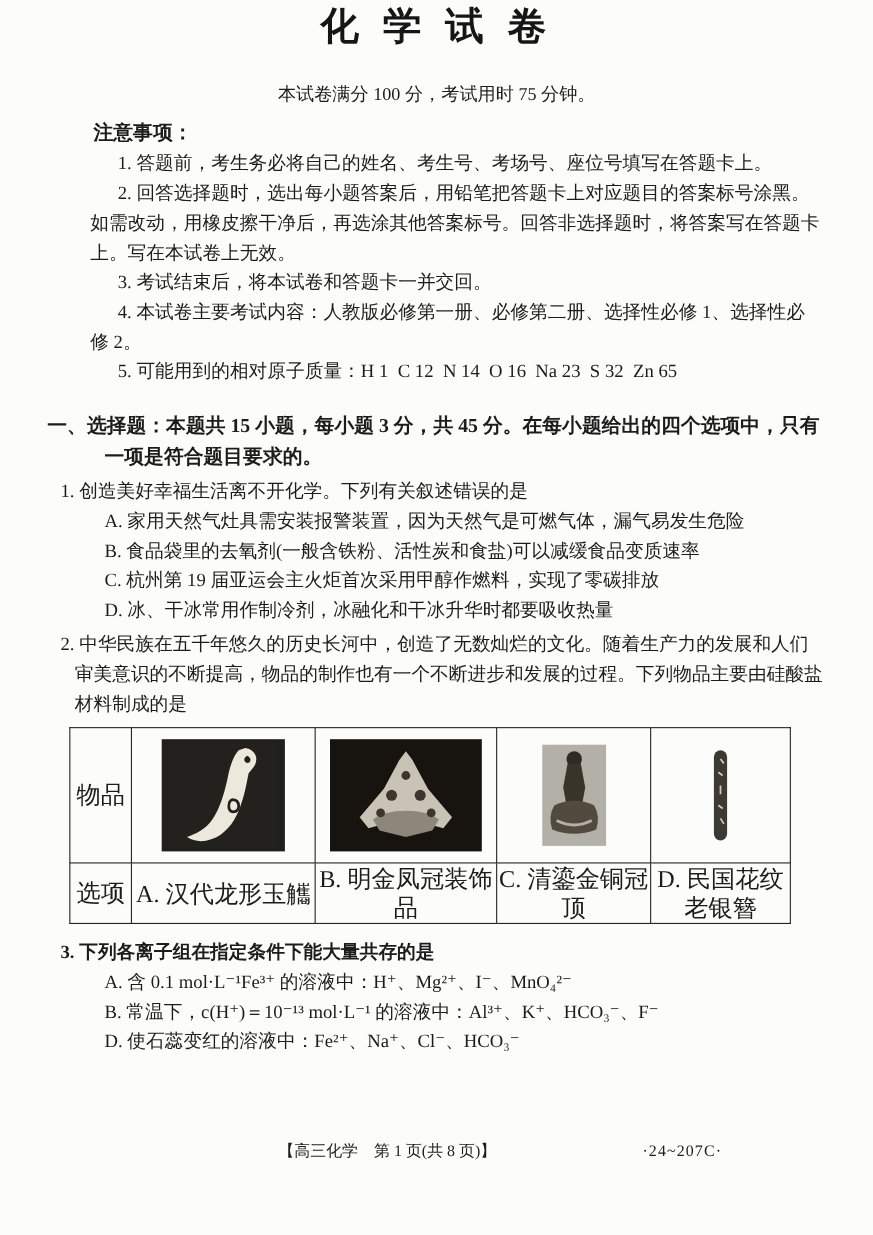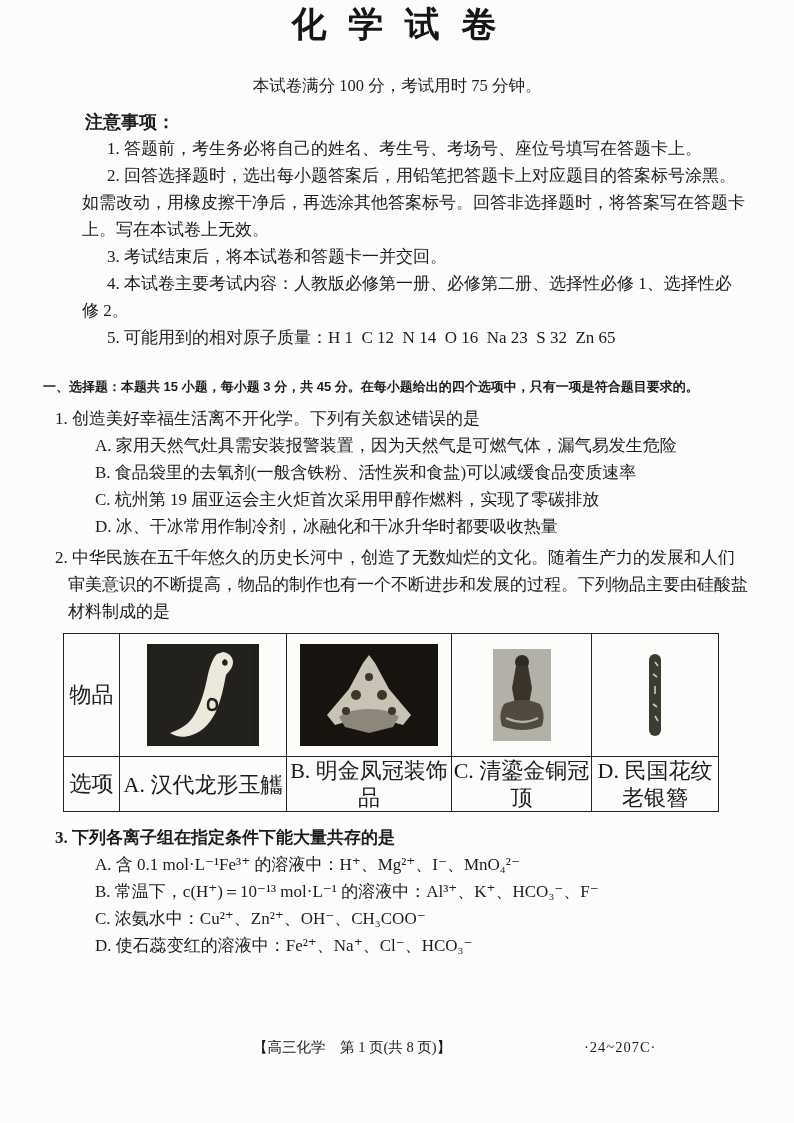--- a/index.html
+++ b/index.html
@@ -24,36 +24,36 @@
     letter-spacing:6px;
     color:#161616;
   }
   .subtitle{
     margin:24px 0 0 0;
     text-align:center;
     font-size:16.5px;
   }
   .notice-heading{
     margin:10px 16px 0 85px;
-    font-family:Liberation Serif, serif;
+    font-family:Liberation Mono, monospace;
     font-weight:bold;
     font-size:18px;
     line-height:26px;
   }
   .notice-item{
     margin:0 46px 0 82px;
     text-indent:25px;
     white-space:pre-wrap;
   }
   .section-heading{
     margin:22px 44px 0 95px;
     text-indent:-52px;
-    font-family:Liberation Sans, sans-serif;
+    font-family:Liberation Serif, serif;
     font-weight:bold;
-    font-size:13px;
+    font-size:18px;
     line-height:28px;
   }
   .q-stem{
     margin:4px 46px 0 68px;
     text-indent:-13px;
   }
   .q-option{
     margin:0 46px 0 95px;
   }
   table.artifact-table{
@@ -184,21 +184,20 @@
         <td>D. 民国花纹老银簪</td>
       </tr>
     </tbody>
       </table>
   </div>
 
   <div>
     <p class="q-stem" style="margin-top:12px;font-weight:bold;">3. 下列各离子组在指定条件下能大量共存的是</p>
     <p class="q-option">A. 含 0.1 mol·L⁻¹Fe³⁺ 的溶液中：H⁺、Mg²⁺、I⁻、MnO₄²⁻</p>
     <p class="q-option">B. 常温下，c(H⁺)＝10⁻¹³ mol·L⁻¹ 的溶液中：Al³⁺、K⁺、HCO₃⁻、F⁻</p>
-    <p class="q-option">C. 浓氨水中：Cu²⁺、Zn²⁺、OH⁻、CH₃COO⁻</p>
     <p class="q-option">D. 使石蕊变红的溶液中：Fe²⁺、Na⁺、Cl⁻、HCO₃⁻</p>
   </div>
 
   <div class="footer">
     <span class="page-label">【高三化学　第 1 页(共 8 页)】</span>
     <span class="paper-code">·24~207C·</span>
   </div>
 
 </div>
 

